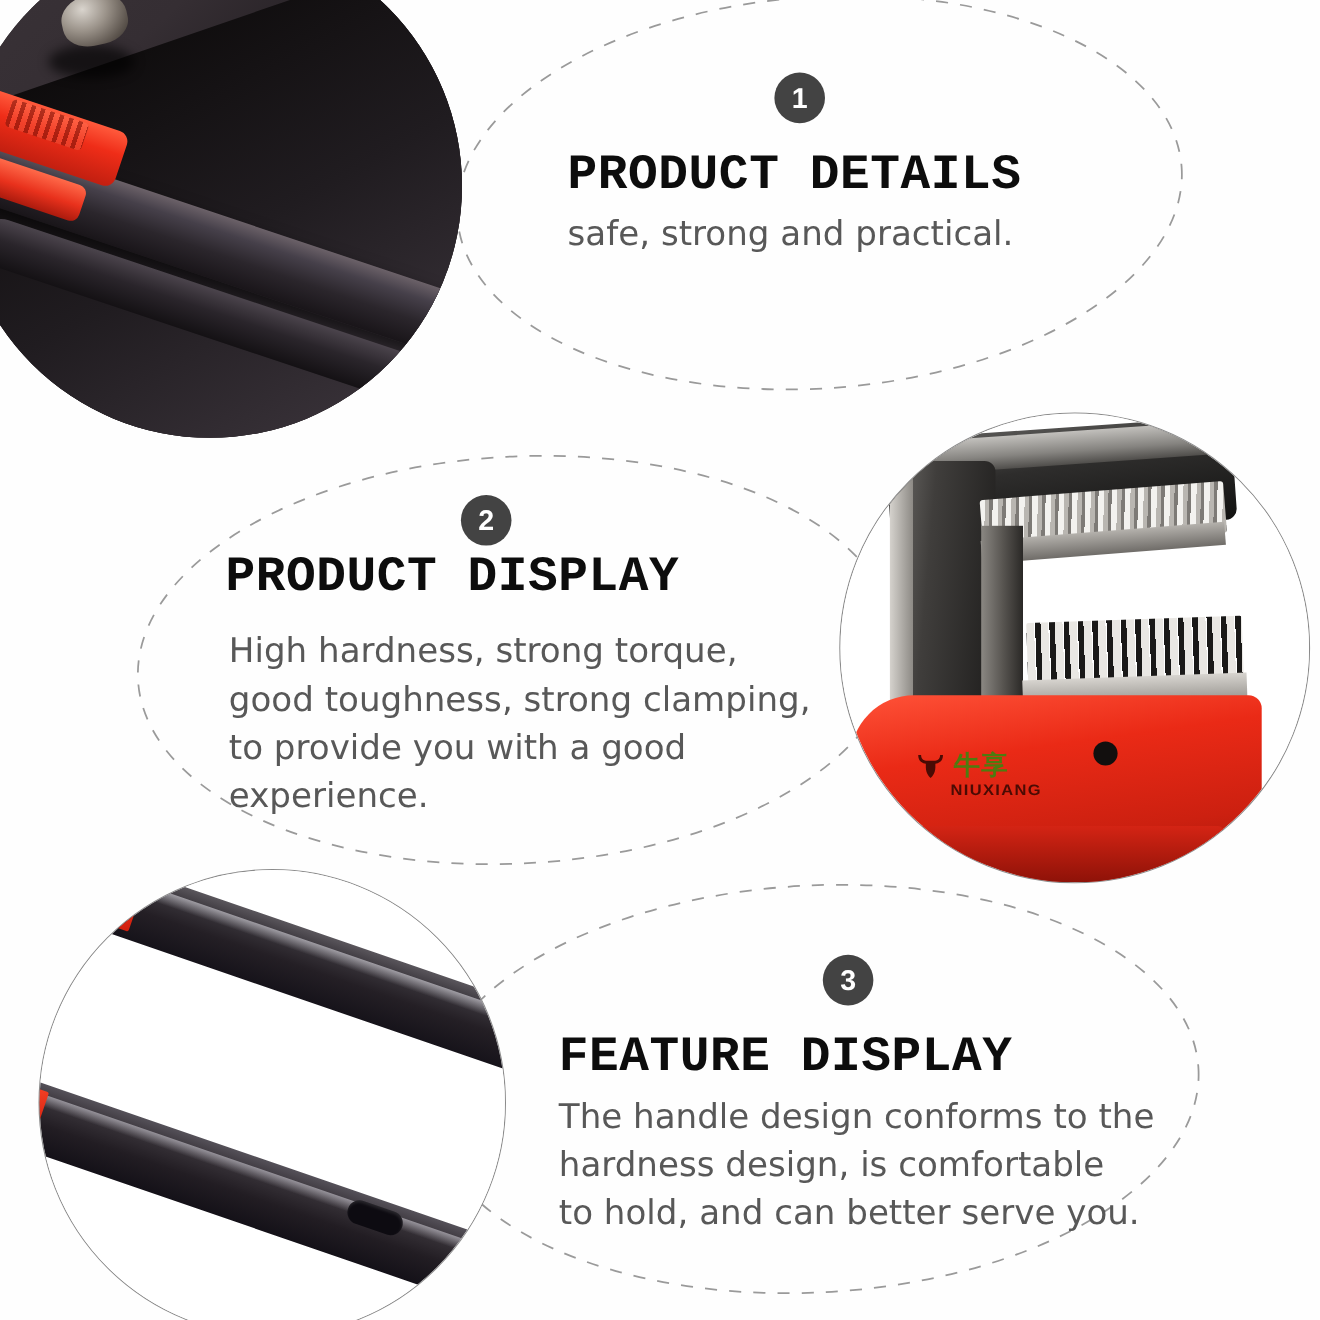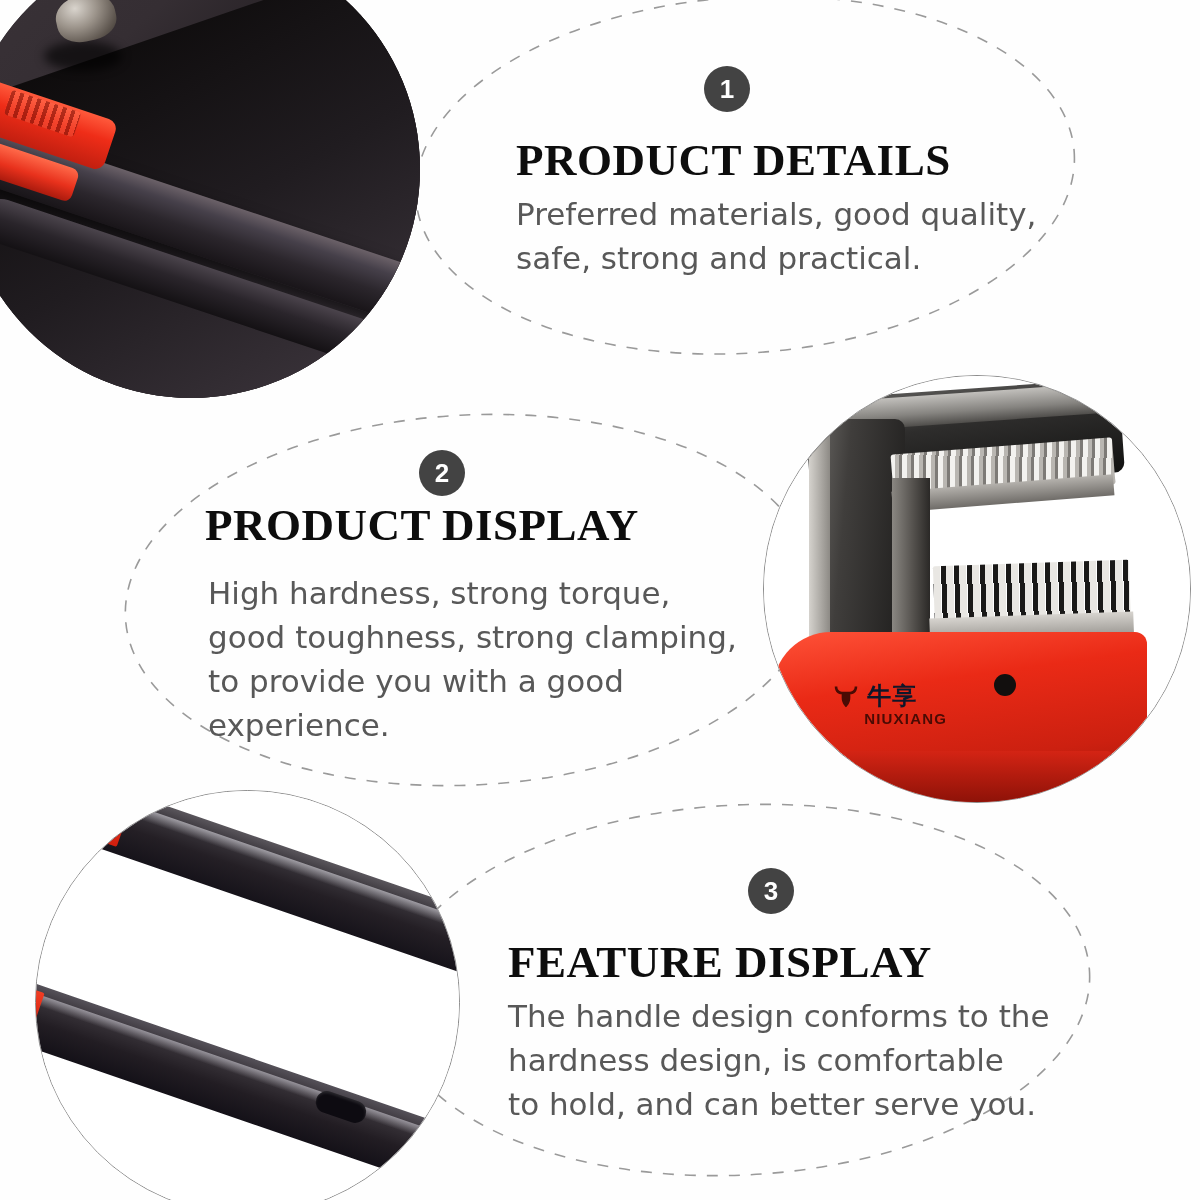--- a/index.html
+++ b/index.html
@@ -289,21 +289,21 @@
   .ph2-bull {
     width: 28px;
     height: 26px;
     flex: 0 0 auto;
   }
   .ph2-cn {
     font-family: "DejaVu Sans", sans-serif;
     font-size: 24px;
     font-weight: 700;
     letter-spacing: 1px;
-    color: #0f172a;
+    color: #4d7c0f;
   }
   .ph2-en {
     margin-top: 2px;
     margin-left: 32px;
     font-size: 15px;
     font-weight: 700;
     letter-spacing: 1.2px;
     color: #4a0b04;
     transform: scaleY(.92);
   }
@@ -408,21 +408,21 @@
     align-items: center;
     justify-content: center;
     font-family: "Liberation Sans", sans-serif;
   }
   .heading {
     font-size: 45px;
     font-weight: 700;
     color: #0d0d0d;
     letter-spacing: .5px;
     white-space: nowrap;
-    font-family: Liberation Serif, serif;
+    font-family: Liberation Mono, monospace;
   }
   .body-line {
     font-size: 31px;
     color: #585858;
     font-weight: 400;
     line-height: 1.42;
     white-space: nowrap;
     font-family: "DejaVu Sans", sans-serif;
   }
 
@@ -501,21 +501,20 @@
     <div class="ph3-bar-b"></div>
     <div class="ph3-bar-b-hl"></div>
     <div class="ph3-tip-b"></div>
     <div class="ph3-hanghole"></div>
   </div>
 
   <div class="section" id="section-1">
     <div class="badge">1</div>
     <div class="heading">PRODUCT DETAILS</div>
     <div class="body">
-      <div class="body-line">Preferred materials, good quality,</div>
       <div class="body-line">safe, strong and practical.</div>
     </div>
   </div>
 
   <div class="section" id="section-2">
     <div class="badge">2</div>
     <div class="heading">PRODUCT DISPLAY</div>
     <div class="body">
       <div class="body-line">High hardness, strong torque,</div>
       <div class="body-line">good toughness, strong clamping,</div>

